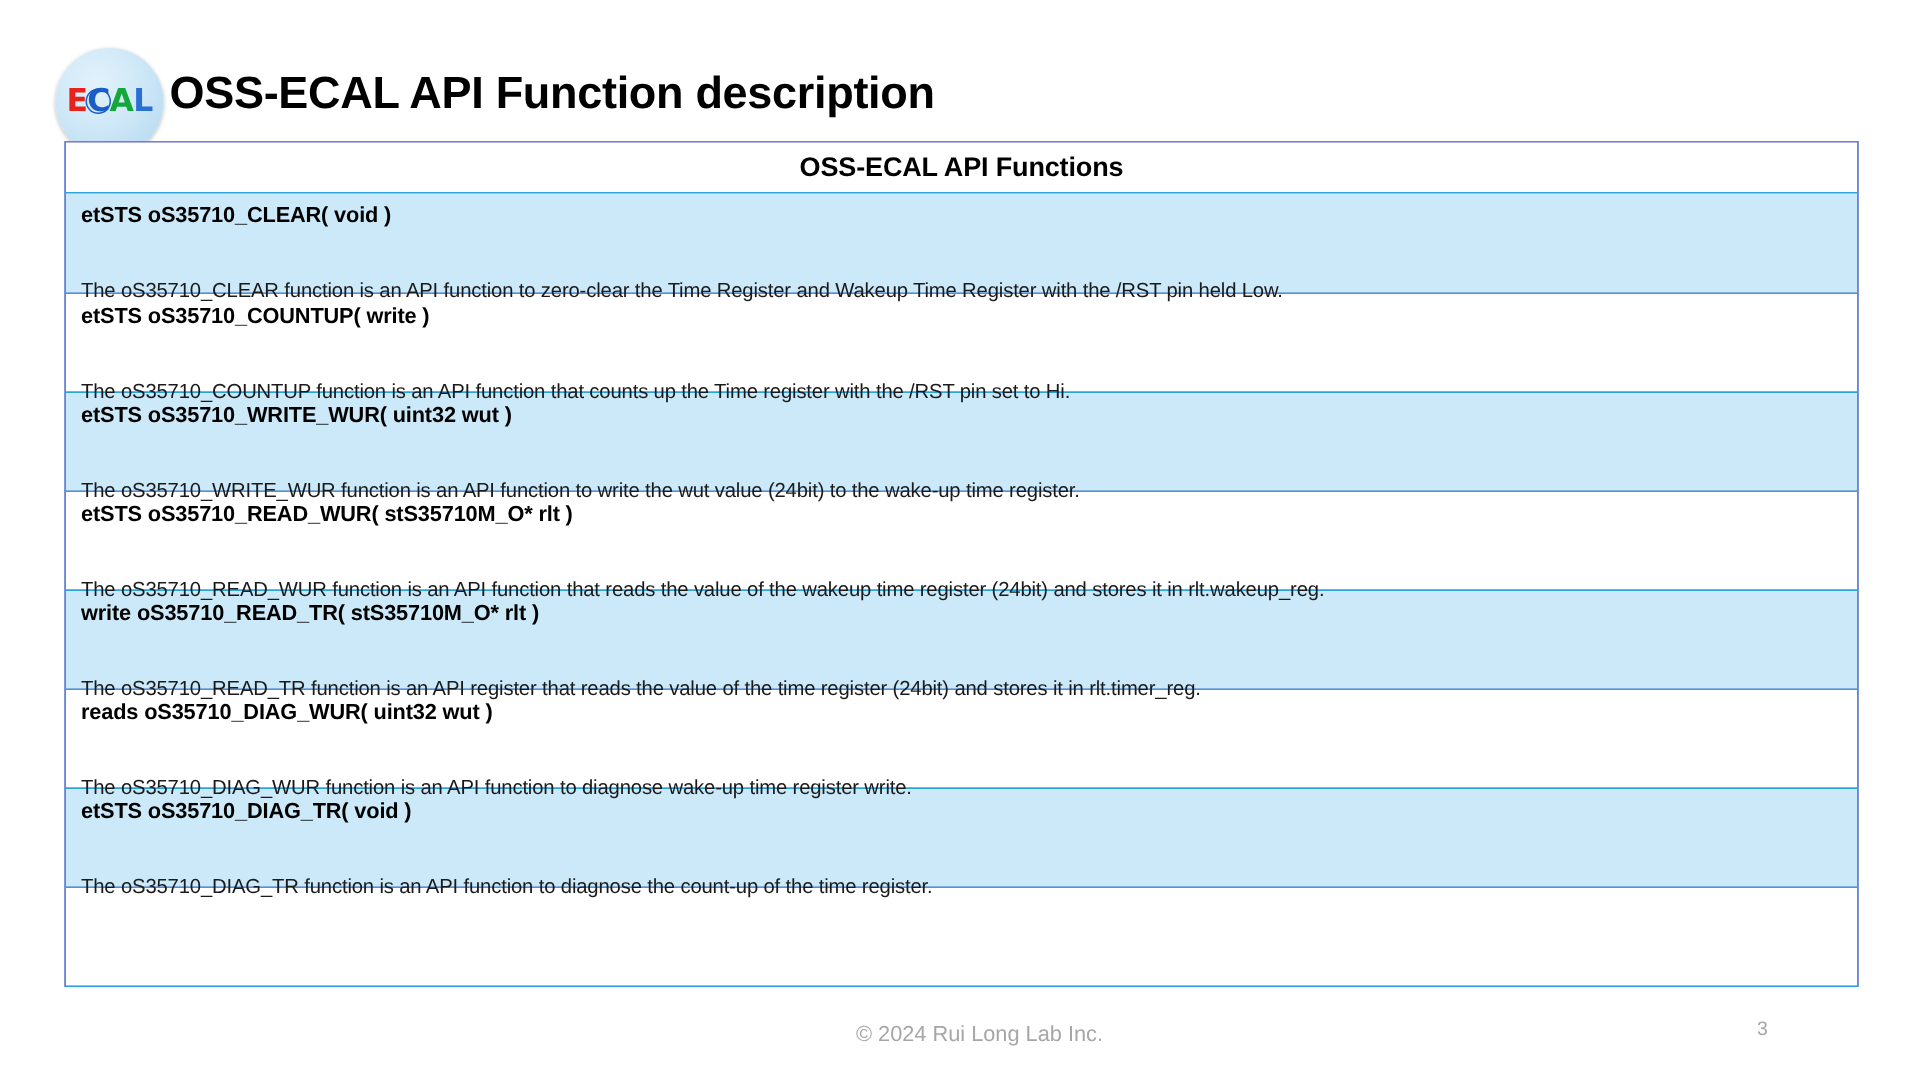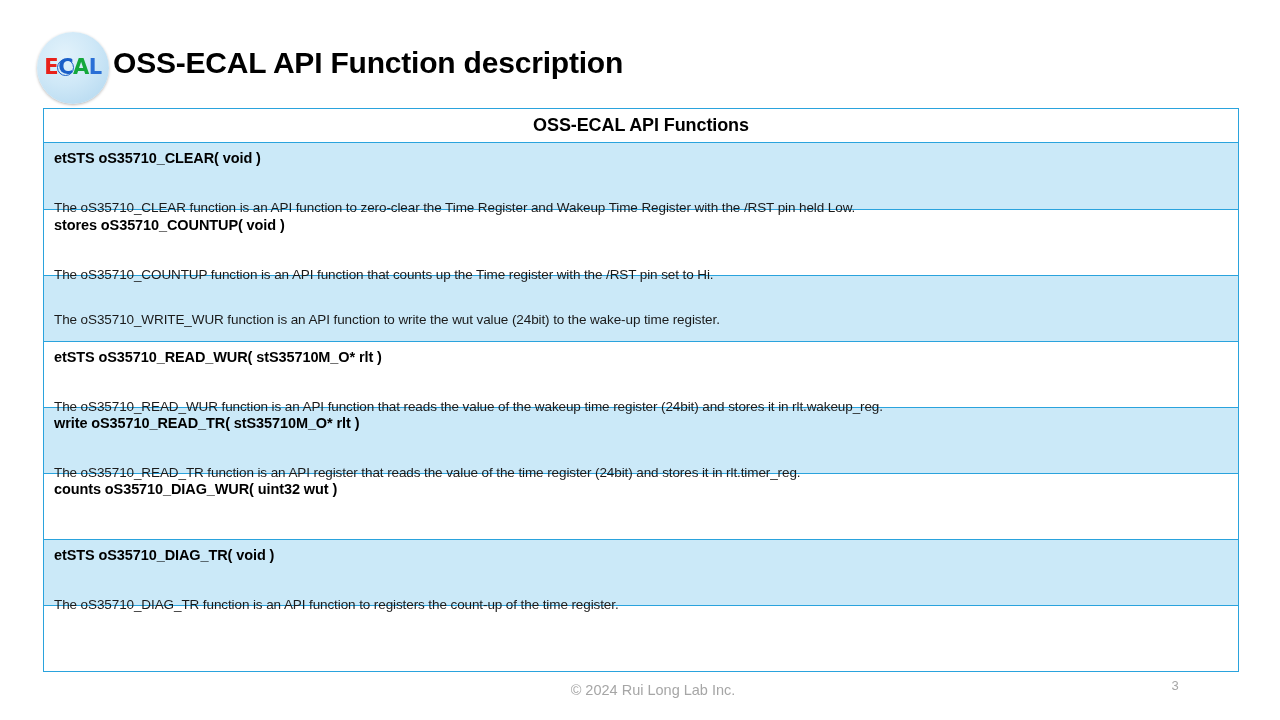--- a/index.html
+++ b/index.html
@@ -77,21 +77,21 @@
     font-weight: bold;
     color: #000000;
     letter-spacing: -0.2px;
     white-space: nowrap;
   }
 
   
   #api-table {
     position: absolute;
     left: 43px;
-    top: 108px;
+    top: 94px;
     width: 1196px;
     border: 1px solid #2aa3dd;
     box-sizing: border-box;
     background: #a21caf;
   }
 
   #table-header-row {
     height: 34px;
     border-bottom: 1px solid #2aa3dd;
     background: #ffffff;
@@ -180,40 +180,42 @@
   <div id="table-header-row">
     <span class="hdr-text">OSS-ECAL API Functions</span>
   </div>
 
   <div id="table-body">
       <div class="api-row tint">
         <div class="api-signature">etSTS oS35710_CLEAR( void )</div>
         <div class="api-description">The oS35710_CLEAR function is an API function to zero-clear the Time Register and Wakeup Time Register with the /RST pin held Low.</div>
       </div>
       <div class="api-row plain">
-        <div class="api-signature">stores oS35710_COUNTUP( void )</div>
+        <div class="api-signature">etSTS oS35710_COUNTUP( write )</div>
         <div class="api-description">The oS35710_COUNTUP function is an API function that counts up the Time register with the /RST pin set to Hi.</div>
       </div>
       <div class="api-row tint">
+        <div class="api-signature">etSTS oS35710_WRITE_WUR( uint32 wut )</div>
         <div class="api-description">The oS35710_WRITE_WUR function is an API function to write the wut value (24bit) to the wake-up time register.</div>
       </div>
       <div class="api-row plain">
         <div class="api-signature">etSTS oS35710_READ_WUR( stS35710M_O* rlt )</div>
         <div class="api-description">The oS35710_READ_WUR function is an API function that reads the value of the wakeup time register (24bit) and stores it in rlt.wakeup_reg.</div>
       </div>
       <div class="api-row tint">
         <div class="api-signature">write oS35710_READ_TR( stS35710M_O* rlt )</div>
         <div class="api-description">The oS35710_READ_TR function is an API register that reads the value of the time register (24bit) and stores it in rlt.timer_reg.</div>
       </div>
       <div class="api-row plain">
-        <div class="api-signature">counts oS35710_DIAG_WUR( uint32 wut )</div>
+        <div class="api-signature">reads oS35710_DIAG_WUR( uint32 wut )</div>
+        <div class="api-description">The oS35710_DIAG_WUR function is an API function to diagnose wake-up time register write.</div>
       </div>
       <div class="api-row tint">
         <div class="api-signature">etSTS oS35710_DIAG_TR( void )</div>
-        <div class="api-description">The oS35710_DIAG_TR function is an API function to registers the count-up of the time register.</div>
+        <div class="api-description">The oS35710_DIAG_TR function is an API function to diagnose the count-up of the time register.</div>
       </div>
       <div class="api-row plain">
       </div>
     </div>
 </div>
 
 <div id="slide-footer">
   <div id="copyright-text">© 2024 Rui Long Lab Inc.</div>
   <div id="page-number">3</div>
 </div>

